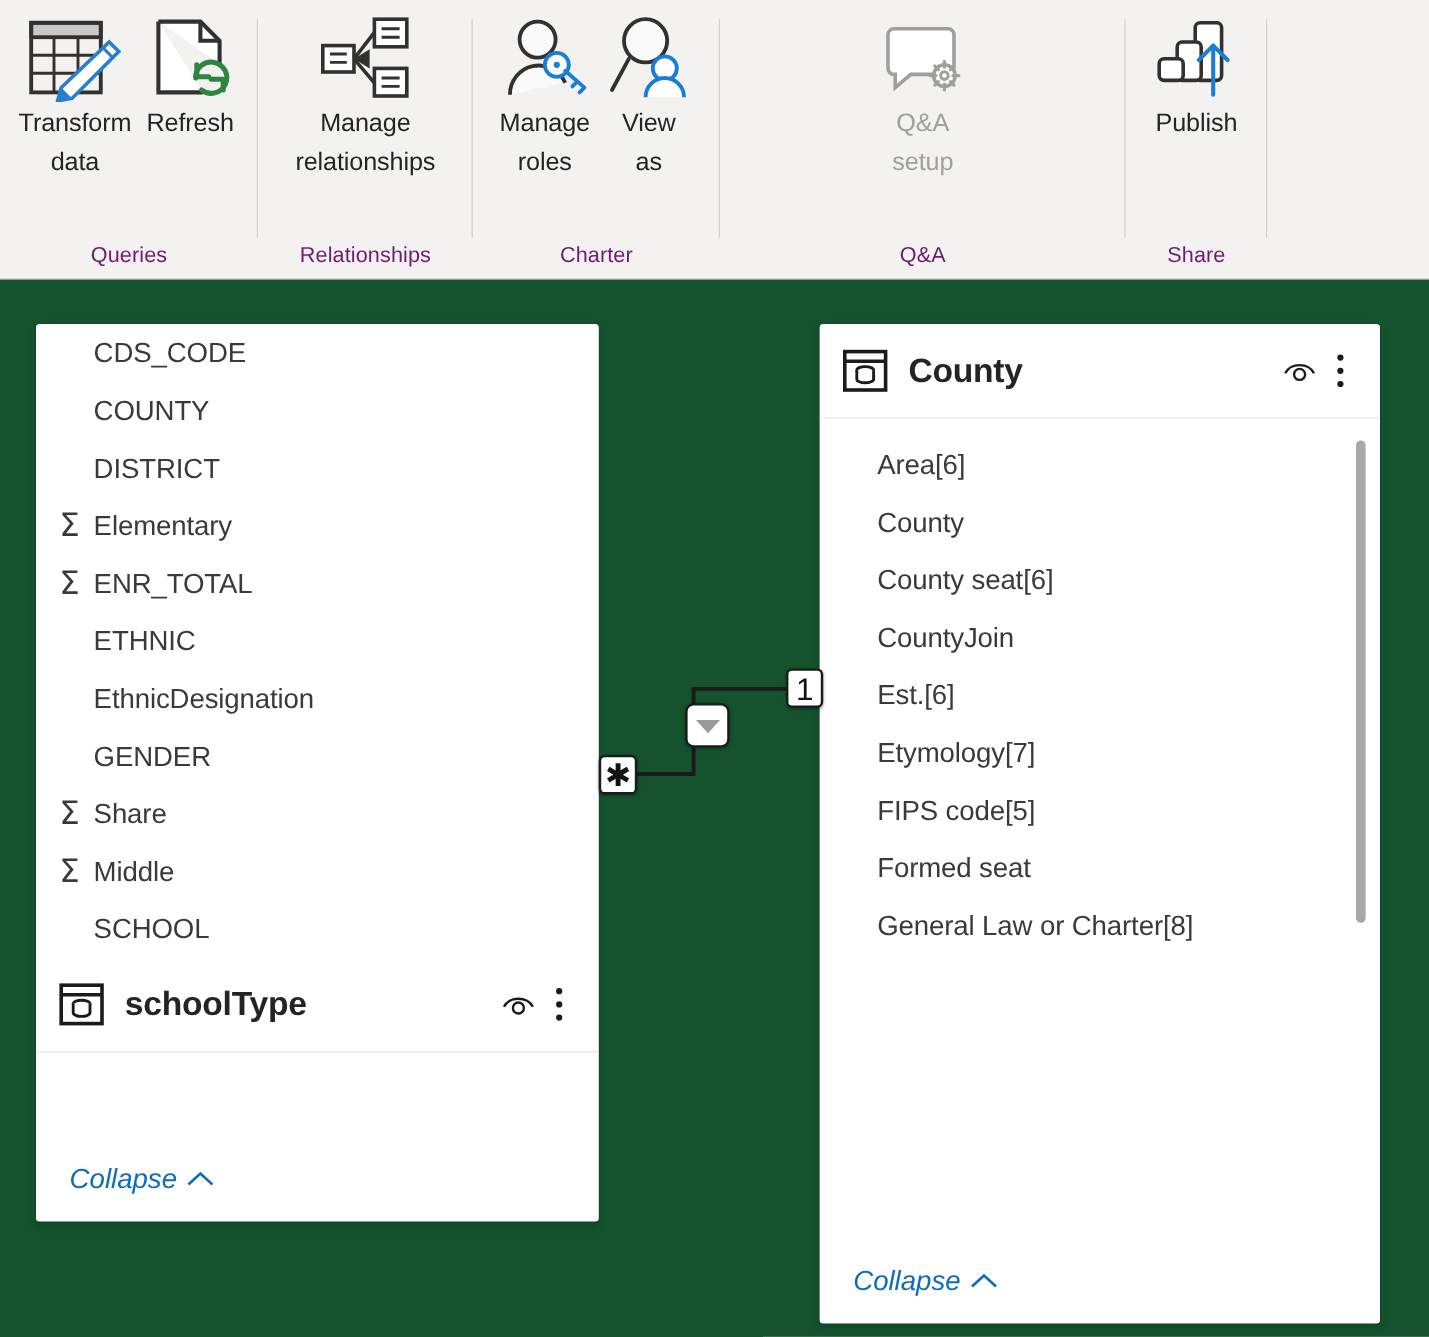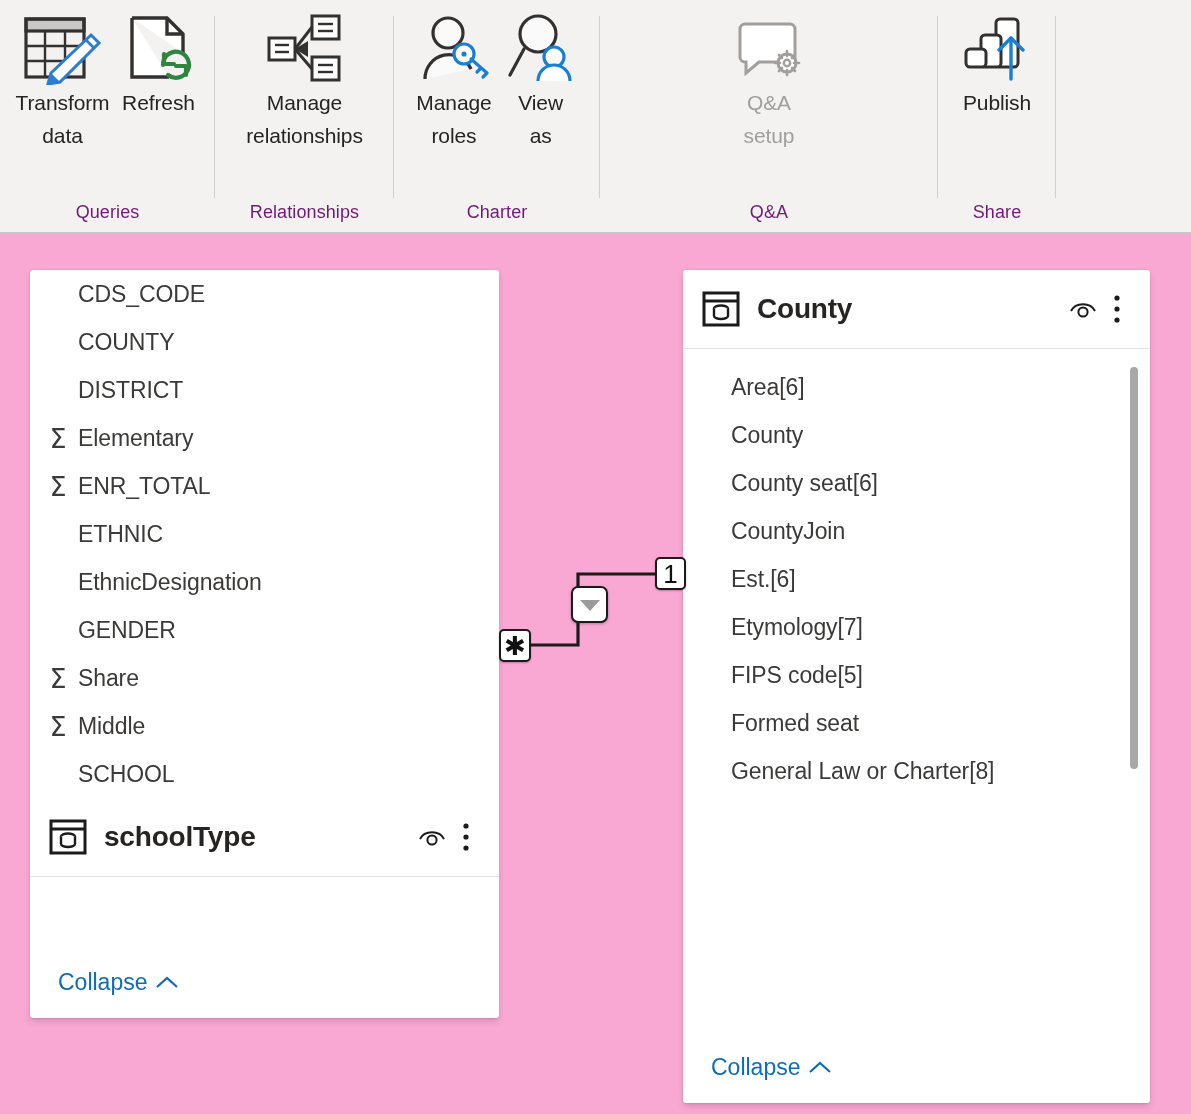--- a/index.html
+++ b/index.html
@@ -83,21 +83,21 @@
     vertical-align: middle;
     margin-left: 4px;
   }
   .lbl-row { display: flex; align-items: center; justify-content: center; }
 
   
   #canvas {
     position: absolute;
     left: 0; top: 233px;
     width: 1191px; height: 881px;
-    background: #f9a8d4;
+    background: #14532d;
     overflow: hidden;
   }
 
   
   .tcard {
     position: absolute;
     background: #ffffff;
     border-radius: 3px;
     box-shadow: 0 0.6px 1.8px rgba(0,0,0,0.10), 0 3.2px 7.2px rgba(0,0,0,0.12);
     display: flex;
@@ -167,20 +167,21 @@
     flex: none;
     padding: 0 0 22px 28px;
   }
   .collapse-link {
     display: inline-flex;
     align-items: center;
     gap: 7px;
     color: #0f6cbd;
     font-size: 23px;
     cursor: pointer;
+    font-style: italic;
   }
 
   
   .vscroll {
     position: absolute;
     width: 8px;
     border-radius: 4px;
     background: #a8a8a8;
     right: 12px;
     cursor: pointer;

